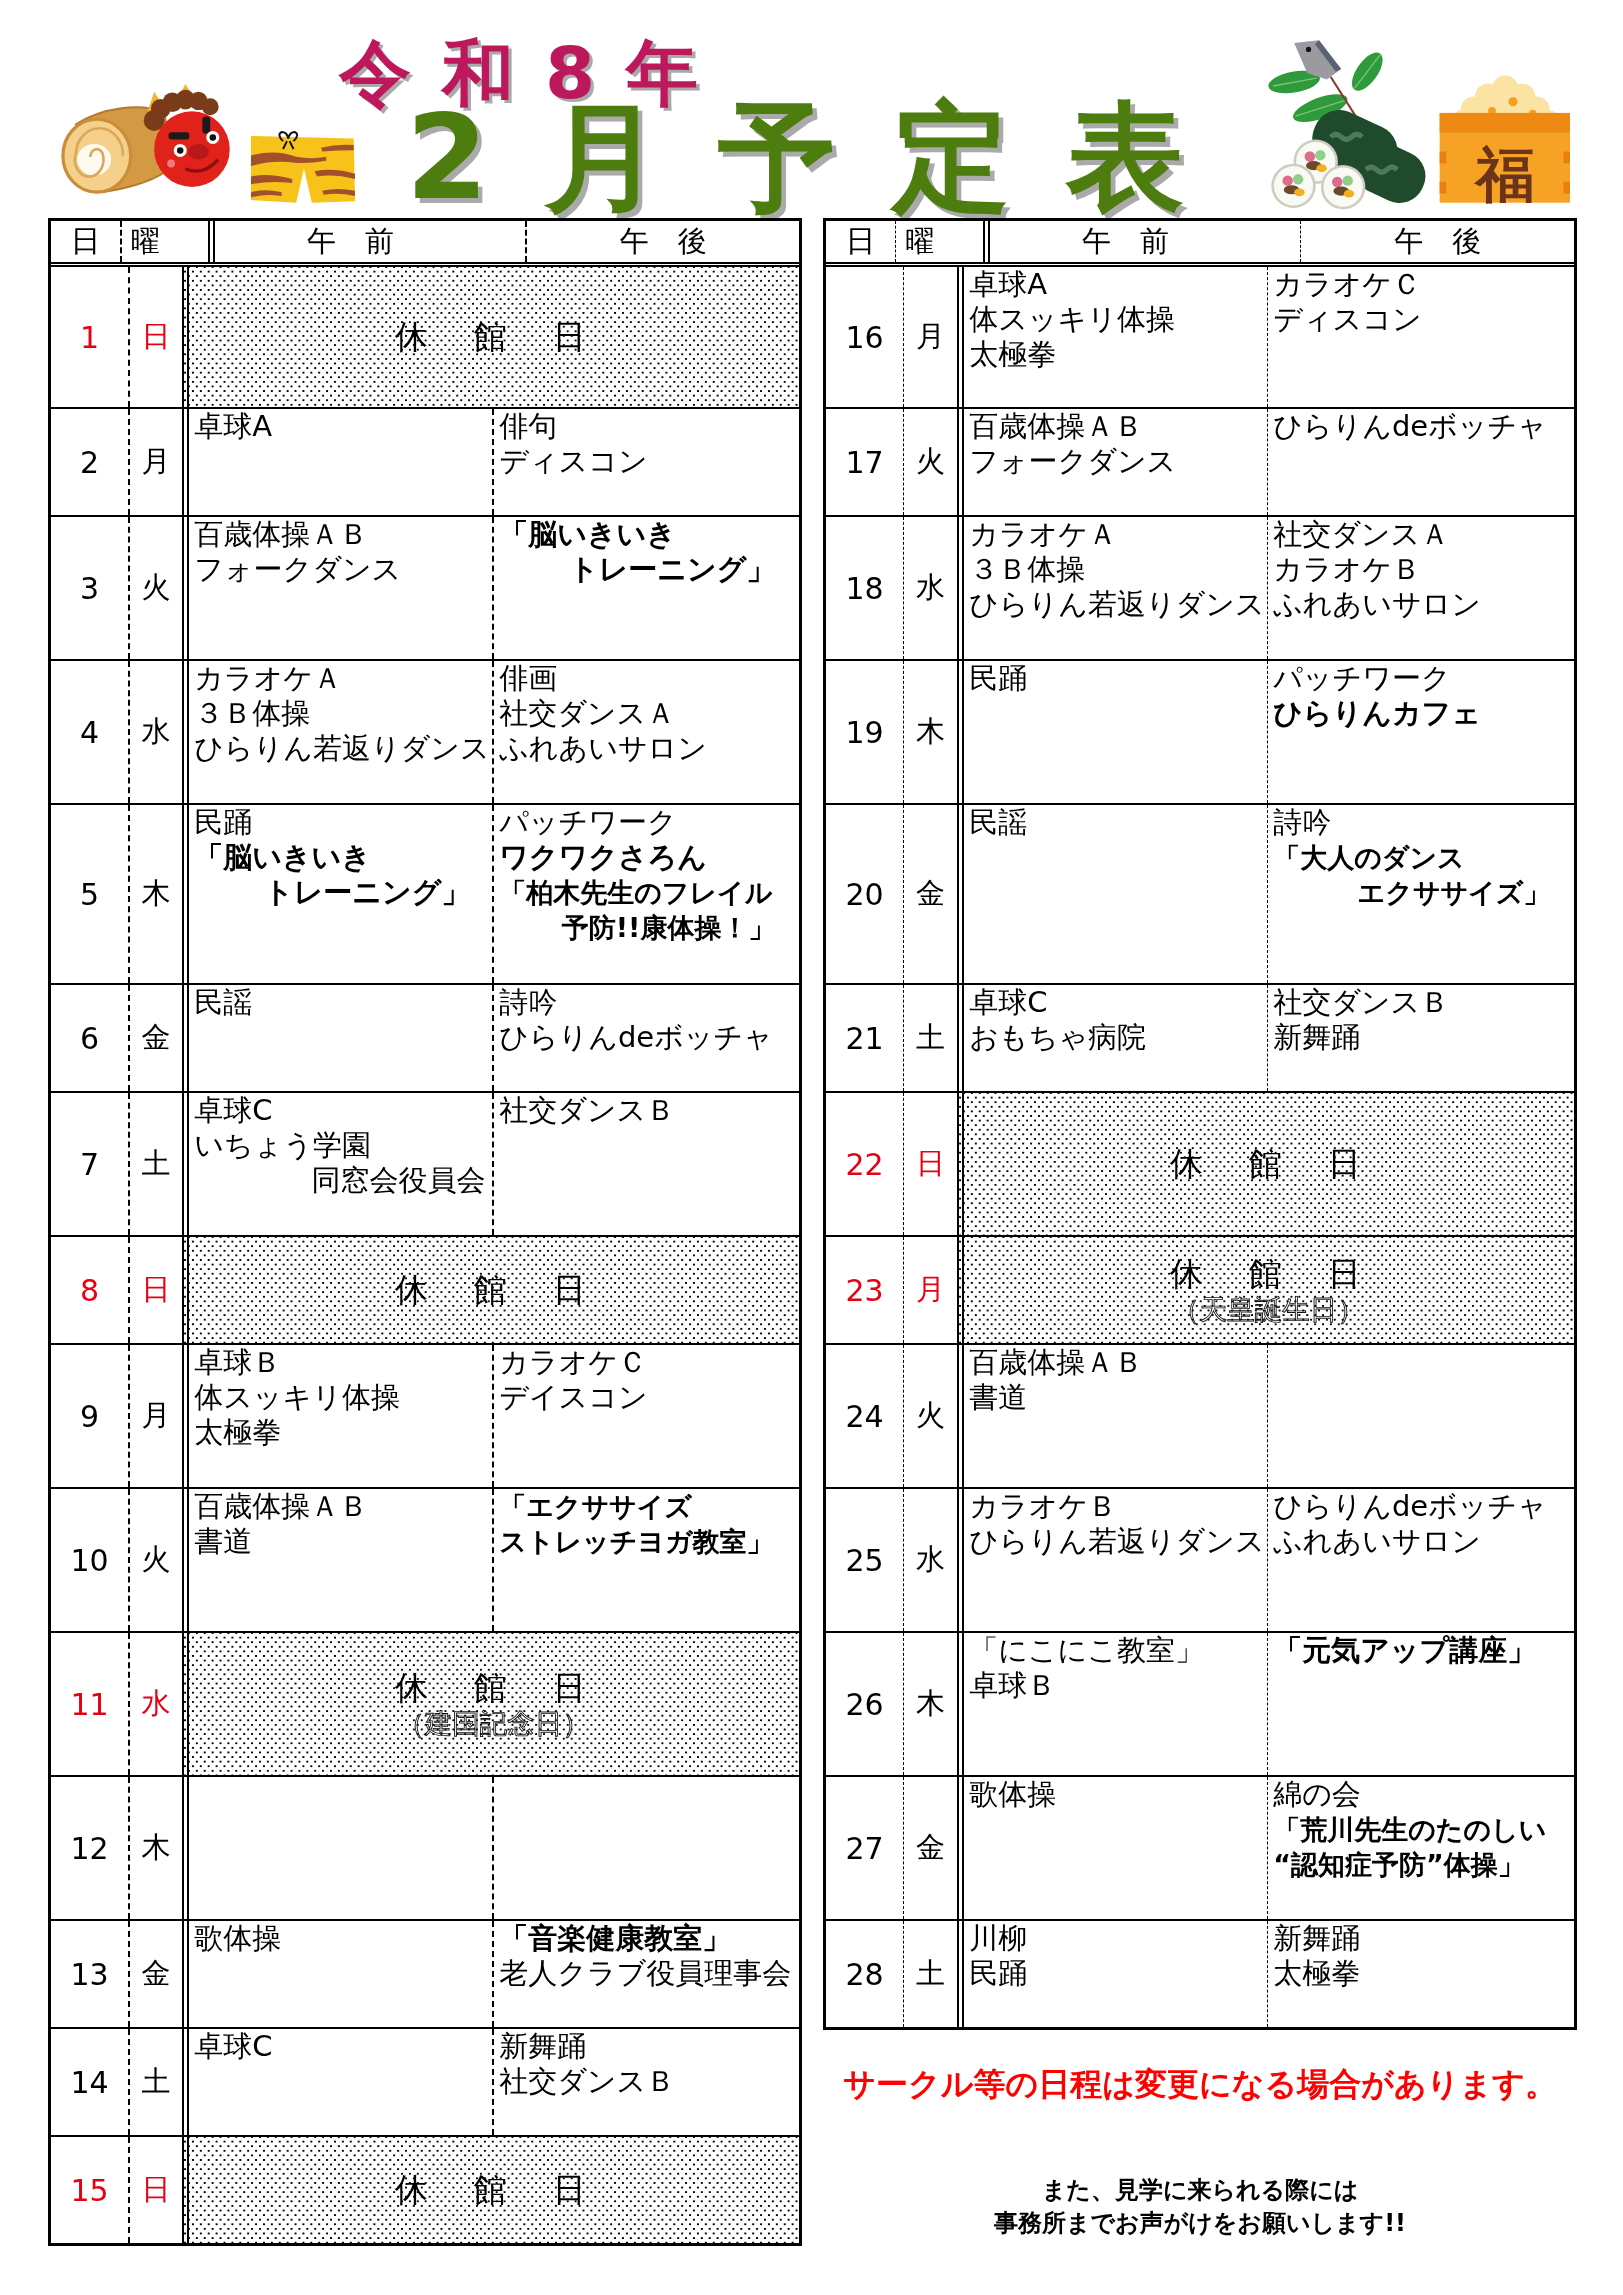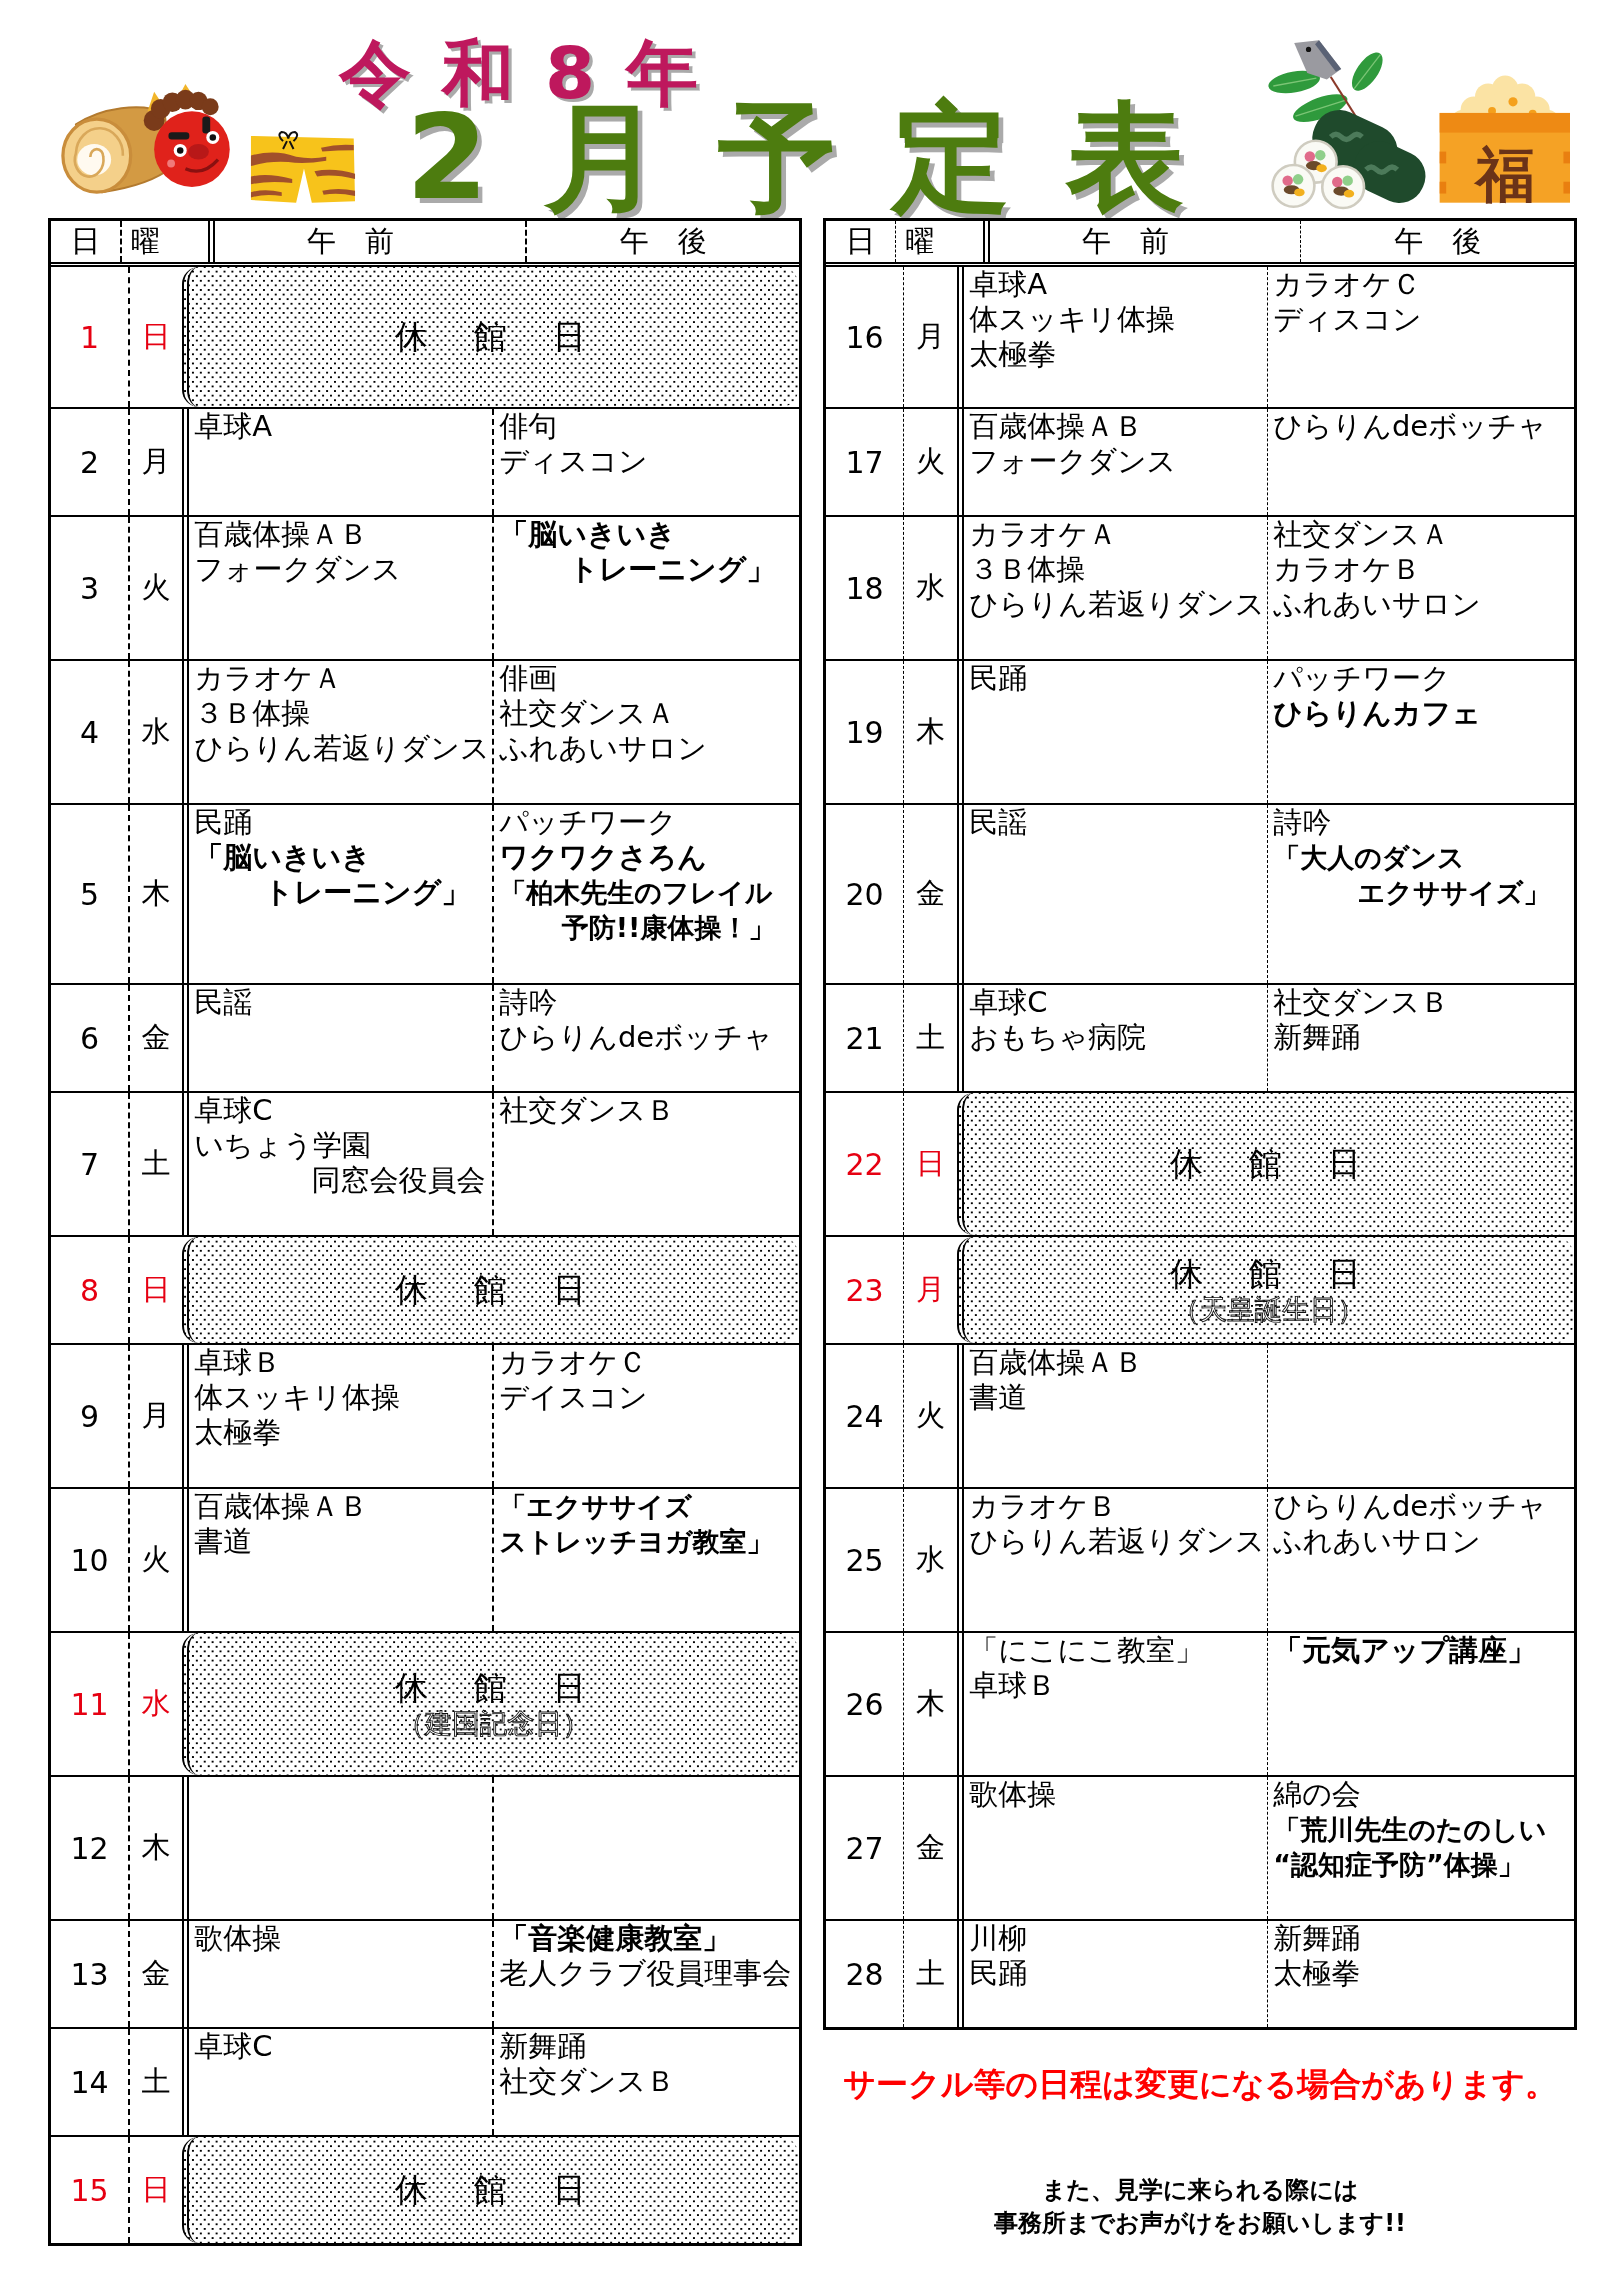--- a/index.html
+++ b/index.html
@@ -52,21 +52,20 @@
     }
     .c-closed {
       width: 616px; border-left: 7.2px double #000;
       display: flex; flex-direction: column; align-items: center; justify-content: center;
       background-color: #fff;
       background-image:
         radial-gradient(circle, #000 0.9px, transparent 1.2px),
         radial-gradient(circle, #000 0.9px, transparent 1.2px);
       background-size: 7.9px 9.2px;
       background-position: 0 0, 3.9px 4.6px;
-      border-radius: 17px;
     }
     .red { color: #e60012; }
     .ln { display: block; font-size: 29px; line-height: 35px; white-space: nowrap; }
     .b { font-weight: bold; }
     .sm { font-size: 27px; }
     .r { text-align: right; padding-right: 21.6px; }
     .r10 { text-align: right; padding-right: 6.5px; }
     .closed-label { font-size: 33px; line-height: 38px; letter-spacing: 6.5px; white-space: nowrap; }
     .closed-note {
       font-size: 27.5px; line-height: 33px; white-space: nowrap;

